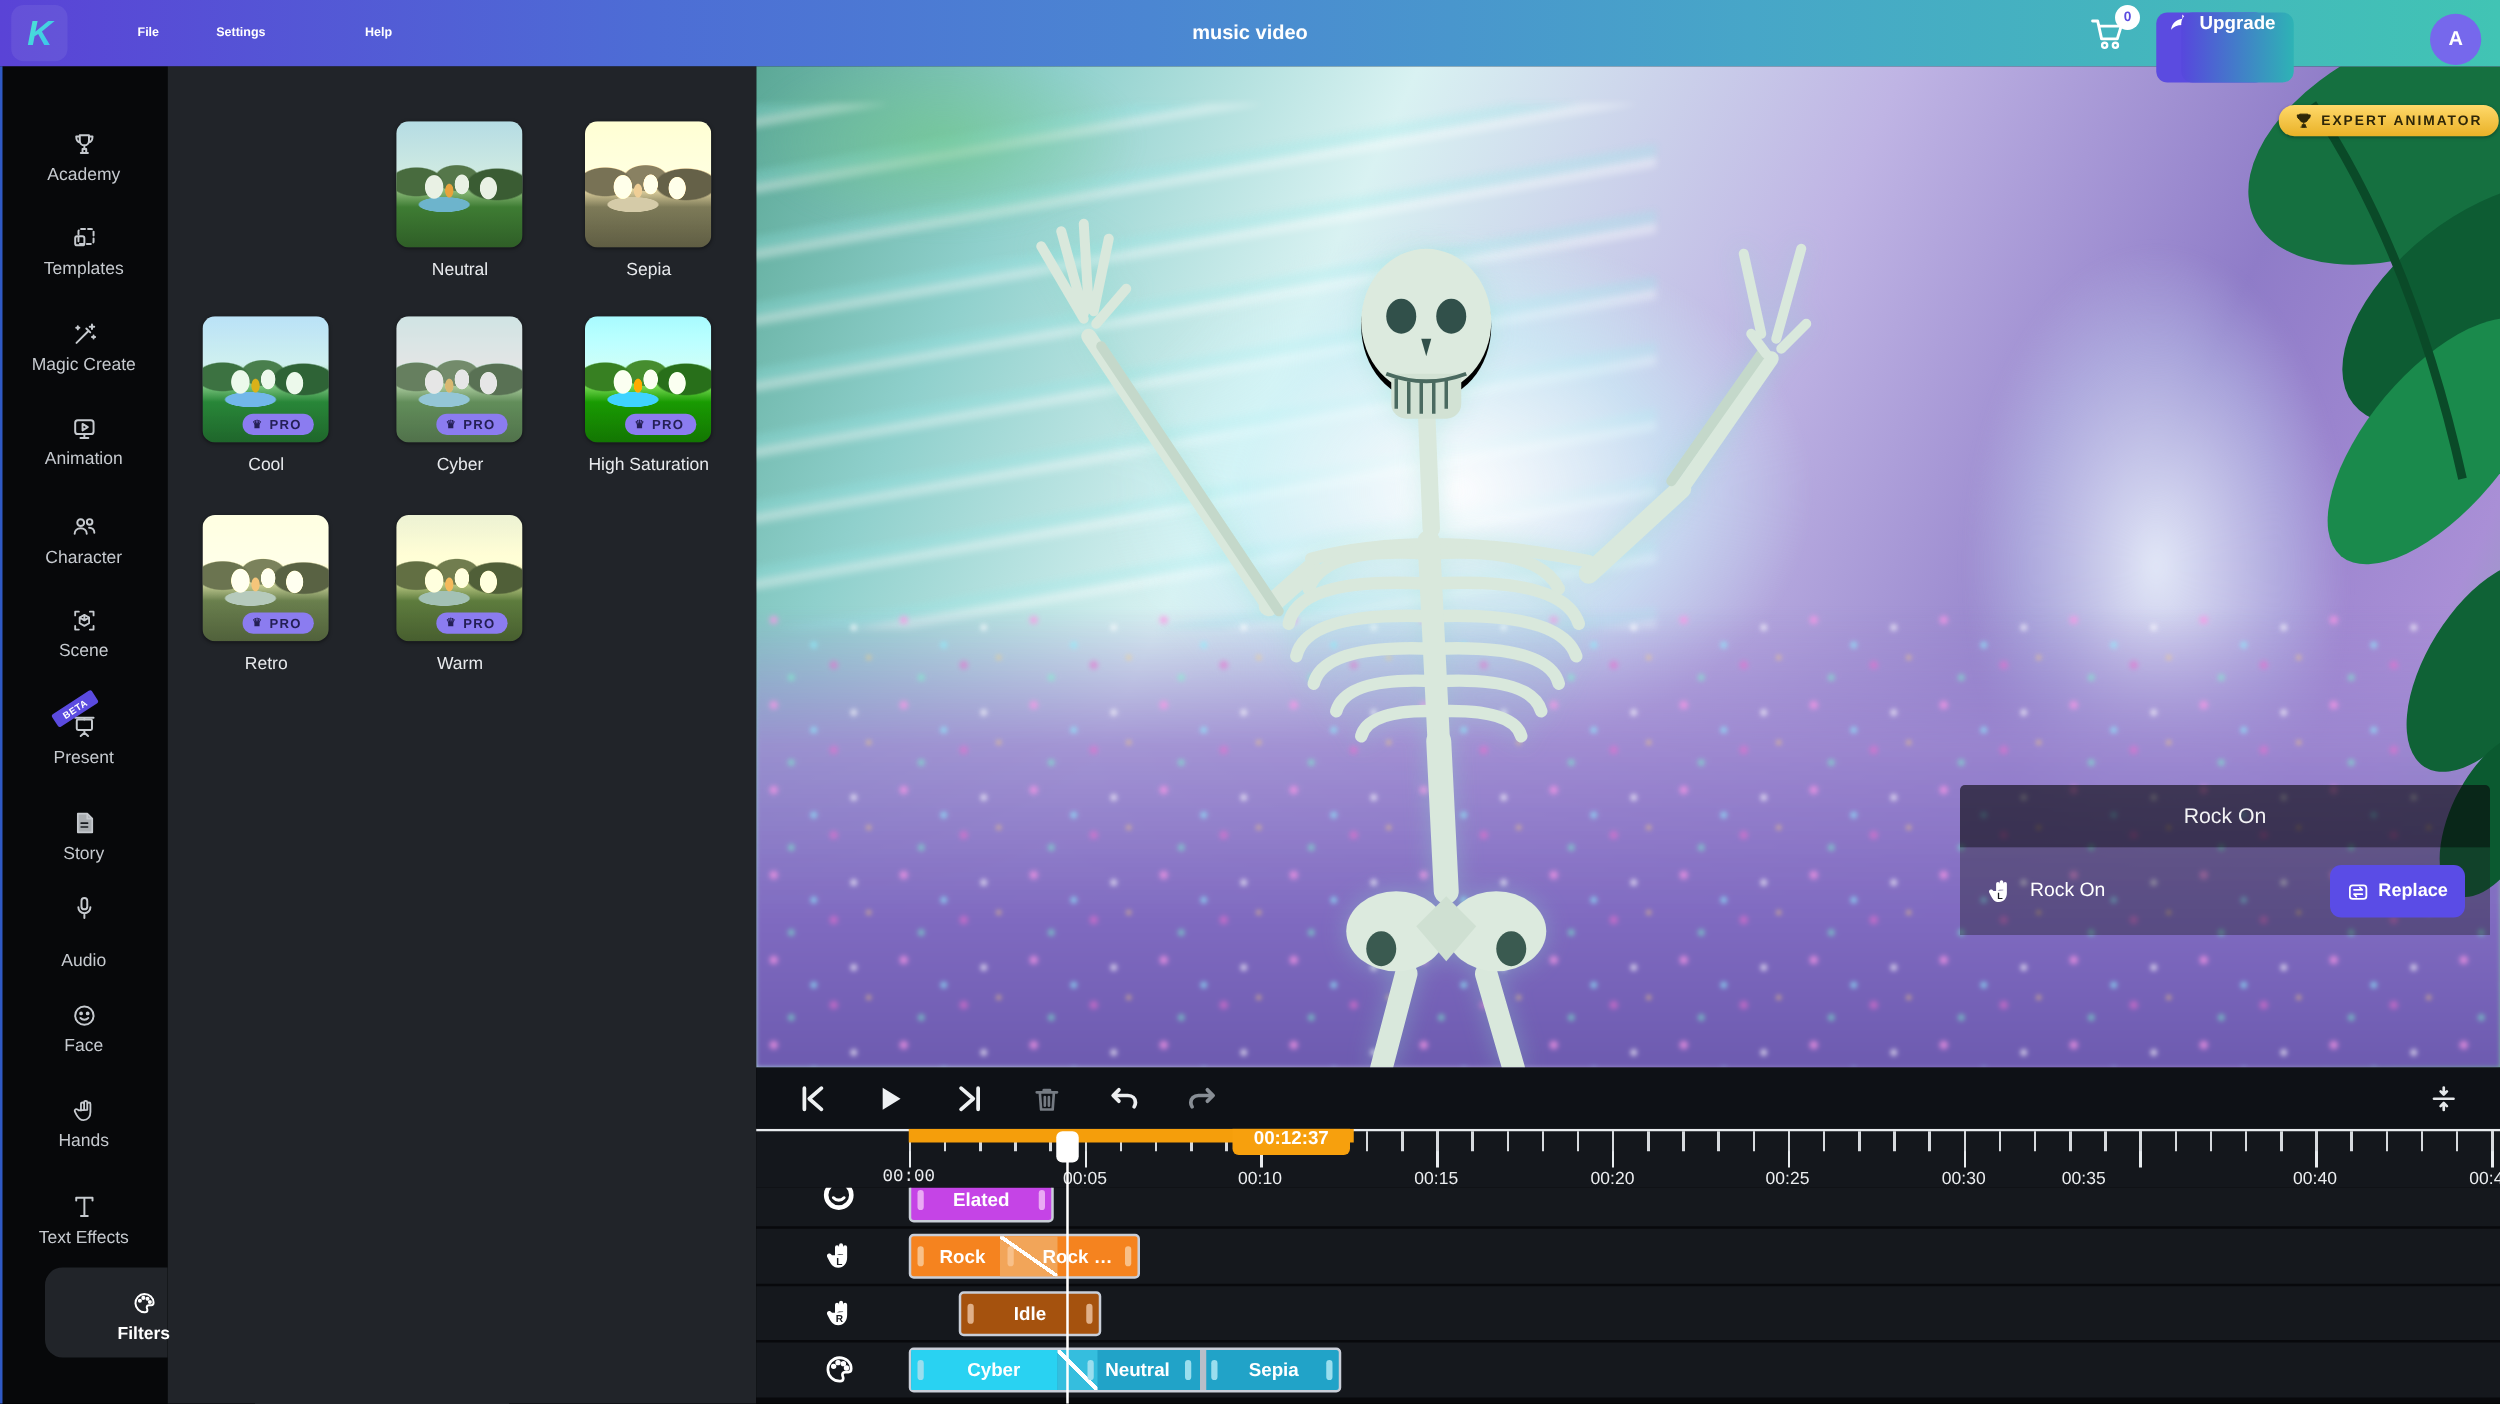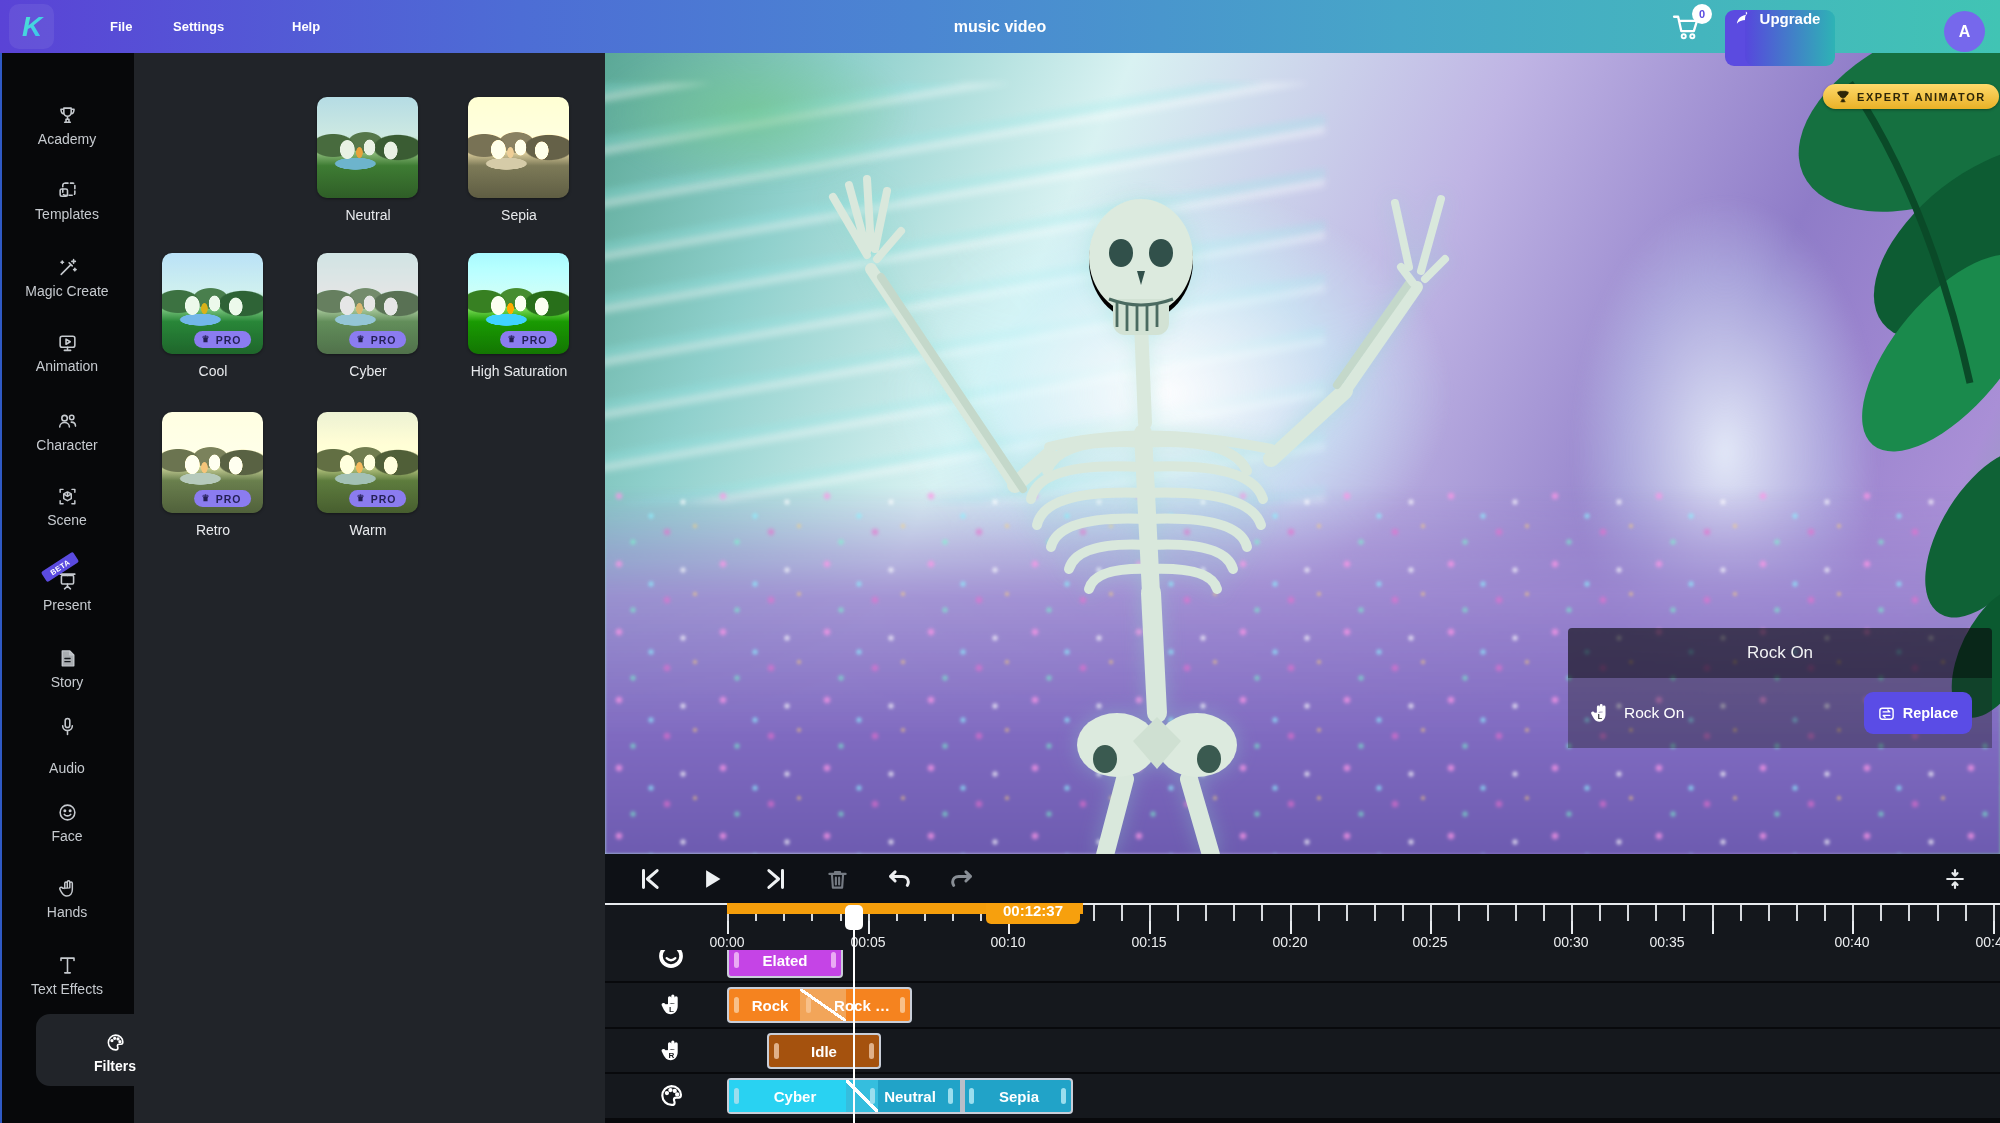--- a/index.html
+++ b/index.html
@@ -6,21 +6,21 @@
   body{width:2000px;height:1123px;position:relative;overflow:hidden;
        font-family:"Liberation Sans",sans-serif;-webkit-font-smoothing:antialiased;}
 
   
   .topbar{position:absolute;left:0;top:0;width:2000px;height:53px;
     background:linear-gradient(90deg,#5a43d6 0%,#4d6dd5 26%,#4b86d2 46%,#47a6c8 70%,#41c4b4 100%);
     z-index:30;}
   .logo-tile{position:absolute;left:9px;top:4px;width:45px;height:45px;border-radius:10px;
     background:rgba(255,255,255,.07);display:flex;align-items:center;justify-content:center;}
   .menu-item{position:absolute;top:0;height:53px;display:flex;align-items:center;
-    color:#fff;font-size:13px;font-weight:600;cursor:default;}
+    color:#fff;font-size:10px;font-weight:600;cursor:default;}
   .tb-title{position:absolute;left:0;right:0;top:0;height:53px;display:flex;align-items:center;
     justify-content:center;color:#fff;font-size:16px;font-weight:700;}
   .cart-wrap{position:absolute;left:1672px;top:13px;width:36px;height:32px;}
   .cart-badge{position:absolute;left:20px;top:-9px;width:20px;height:20px;border-radius:50%;
     background:#fff;color:#5b4be0;font-size:11px;font-weight:700;display:flex;
     align-items:center;justify-content:center;}
   .tb-btn{position:absolute;top:10px;height:56px;border-radius:9px;display:flex;align-items:flex-start;
     justify-content:center;gap:7px;color:#fff;font-size:15px;font-weight:700;cursor:pointer;}
   .btn-share{left:1725px;width:88px;background:#5b4be0;}
   .btn-upgrade{left:1745px;width:90px;background:linear-gradient(90deg,#5747dd,#2eb3b5);}
@@ -545,21 +545,21 @@
     </svg>
   </div>
 </section>
 
 <section class="ruler">
   <div class="ruler-baseline"></div>
   <div class="ticks-major"></div>
   <div class="ticks-minor"></div>
   <div class="progress-bar"></div>
   <div class="time-badge">00:12:37</div>
-  <span class="rlabel" style="left:122px;">00:00</span>
+  <span class="rlabel" style="left:122px;font-family:Liberation Mono, monospace;">00:00</span>
   <span class="rlabel" style="left:263px;">00:05</span>
   <span class="rlabel" style="left:403px;">00:10</span>
   <span class="rlabel" style="left:544px;">00:15</span>
   <span class="rlabel" style="left:685px;">00:20</span>
   <span class="rlabel" style="left:825px;">00:25</span>
   <span class="rlabel" style="left:966px;">00:30</span>
   <span class="rlabel" style="left:1062px;">00:35</span>
   <span class="rlabel" style="left:1247px;">00:40</span>
   <span class="rlabel" style="left:1388px;">00:45</span>
 </section>

